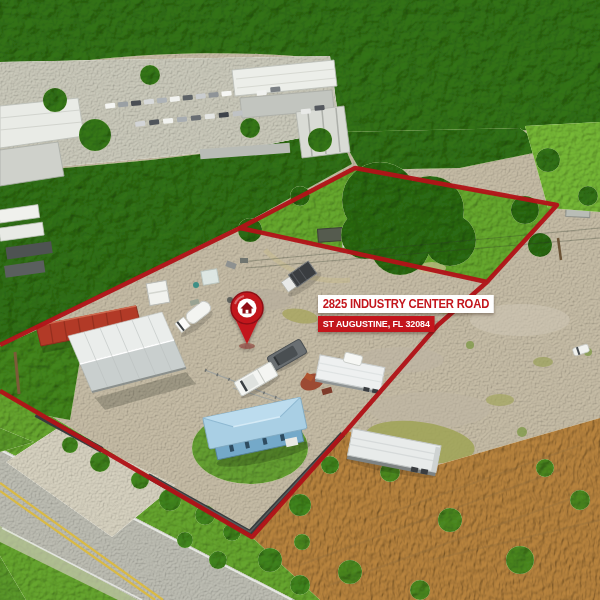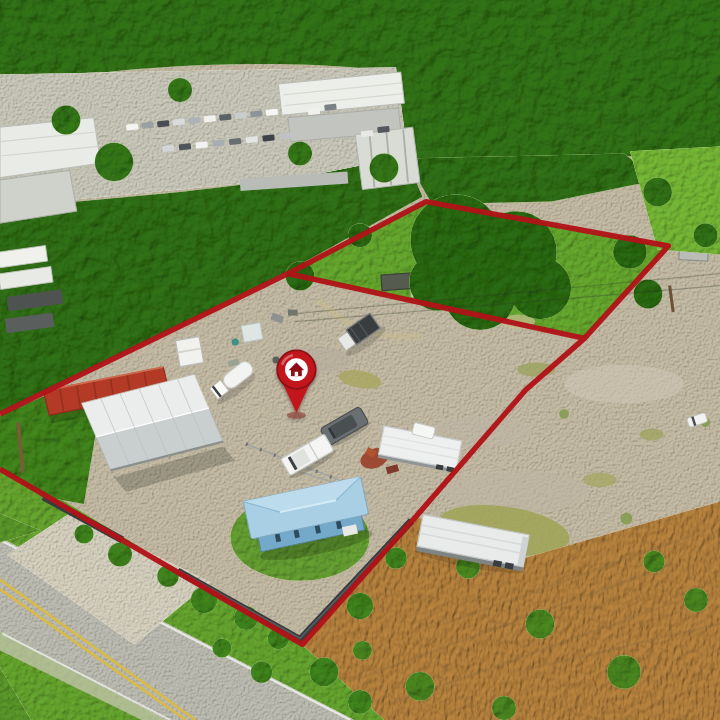--- a/index.html
+++ b/index.html
@@ -398,14 +398,18 @@
     <circle cx="247" cy="308" r="9.5" fill="#ffffff"></circle>
     <g>
       <polygon points="240.5,308.5 247,302 253.5,308.5" style="fill:var(--pin-dark-red,#8E1014)"></polygon>
       <rect x="242.5" y="307.5" width="9" height="6" style="fill:var(--pin-dark-red,#8E1014)"></rect>
       <rect x="245.6" y="309.8" width="2.8" height="3.7" fill="#ffffff"></rect>
     </g>
     <path d="M235,304 A13,13 0 0 1 244,296" stroke="#ffffff" stroke-width="2" fill="none" opacity=".35"></path>
   </g>
 </svg>
 
-
+<div class="banner">
+  <div class="addr1">2825 INDUSTRY CENTER ROAD</div>
+  <span class="addr2-row"><div class="addr2">ST AUGUSTINE, FL 32084</div></span>
 </div>
 
+</div>
+
 </body></html>

